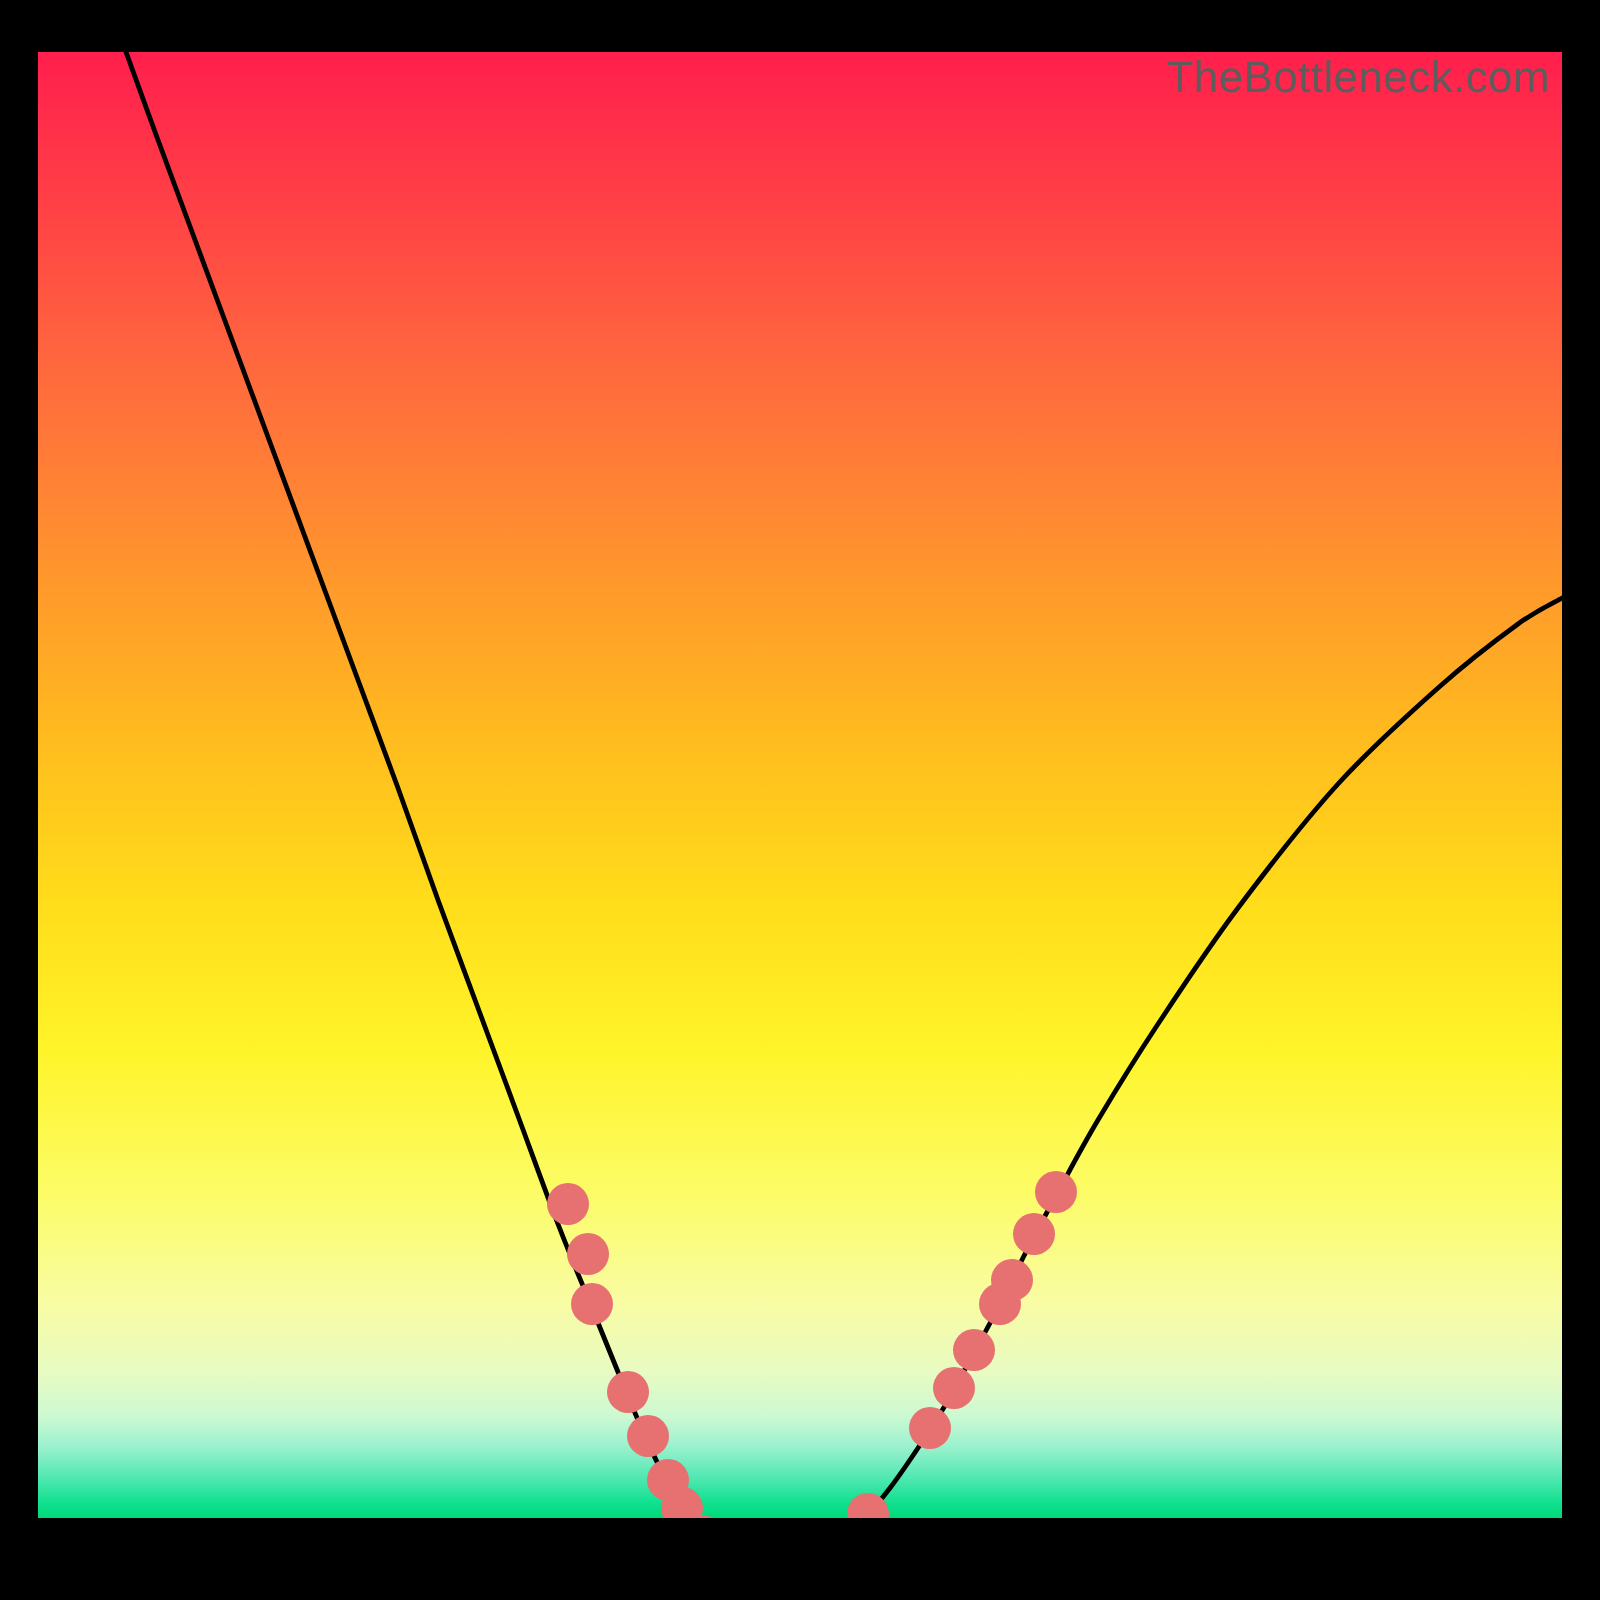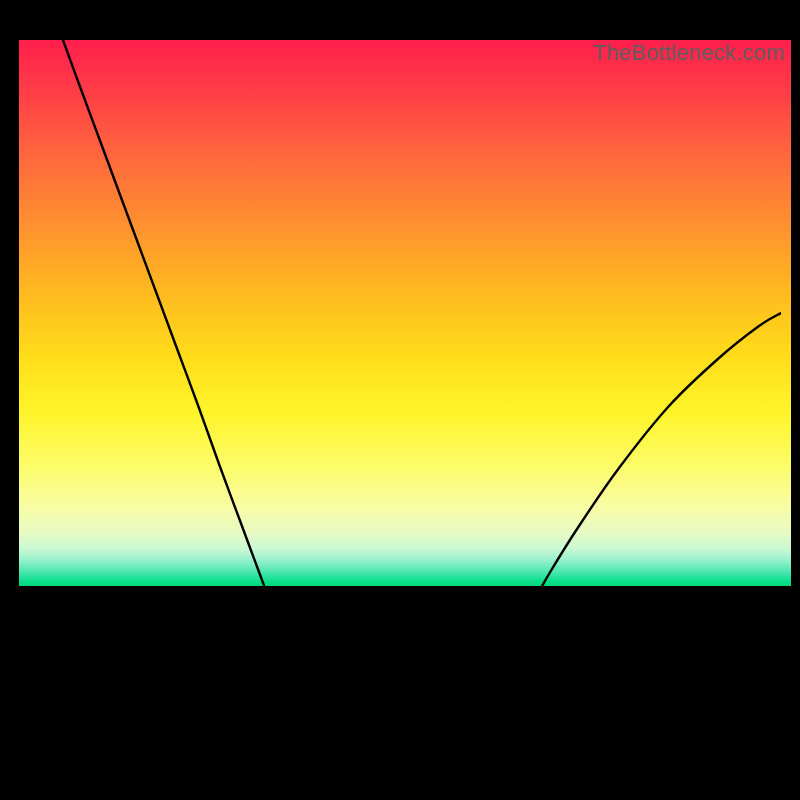--- a/index.html
+++ b/index.html
@@ -15,43 +15,42 @@
     position: absolute;
     left: 0;
     top: 0;
     width: 800px;
     height: 800px;
     background: #000;
   }
   .plot {
     position: absolute;
     left: 19px;
-    top: 40px;
+    top: 26px;
     width: 762px;
-    height: 546px;
+    height: 733px;
     overflow: hidden;
     background: linear-gradient(
       to bottom,
       #ff1f4d 0%,
       #ff3f46 10%,
       #ff6a3d 22%,
       #ff912f 34%,
       #ffb91f 46%,
       #ffdd1a 58%,
       #fff429 68%,
       #fcfc68 78%,
       #f9fca1 85%,
       #e8fbc2 90%,
       #cdf9d2 93%,
       #9ff2cf 95%,
       #5ae9b6 97%,
       #0fe08f 99%,
       #00d978 100%
     );
-    padding-left: 10px;
   }
   .watermark {
     position: absolute;
     top: 0px;
     right: 6px;
     color: #5d5d5d;
     font-size: 22px;
     font-weight: 500;
     letter-spacing: 0.2px;
     user-select: none;

